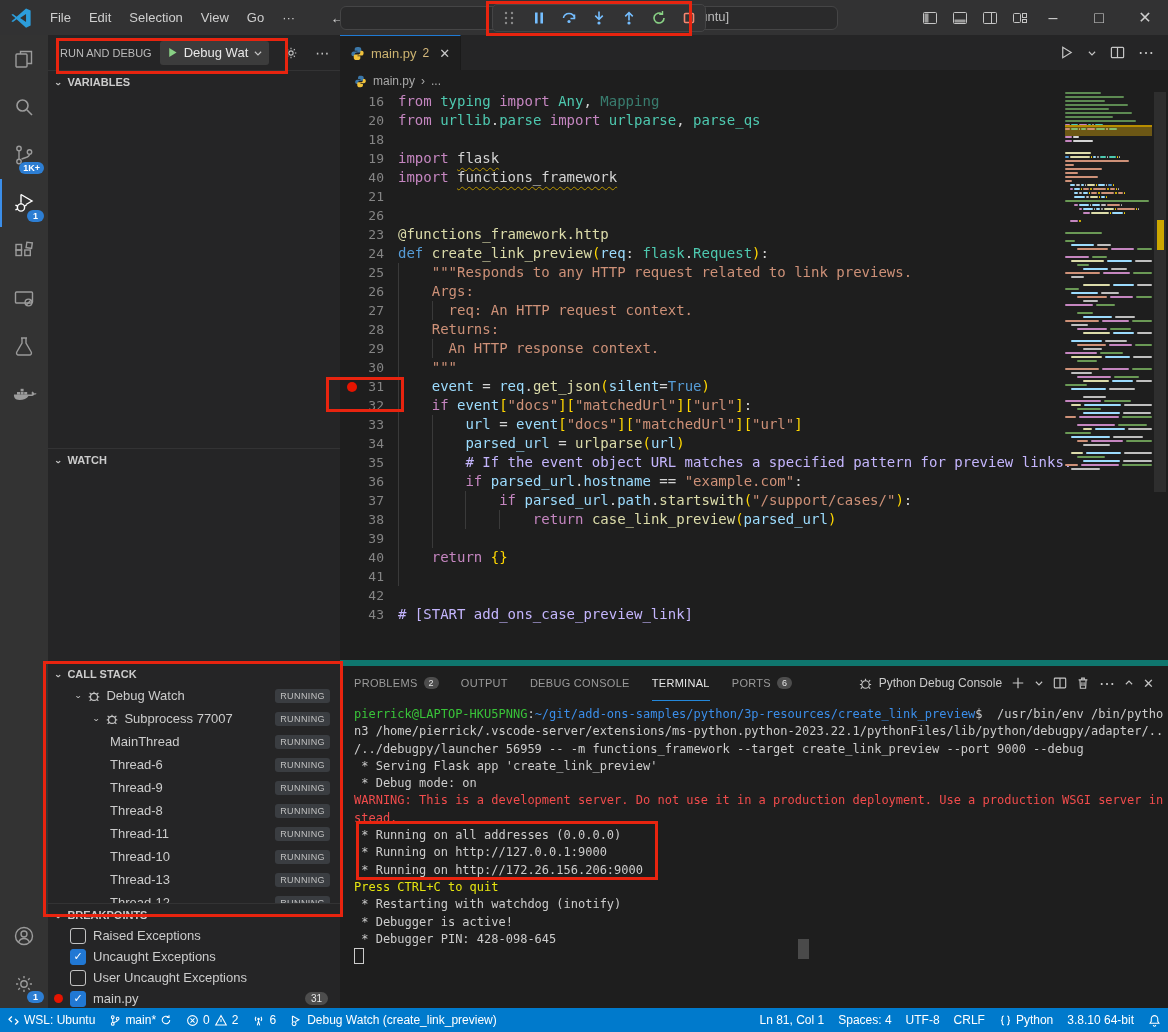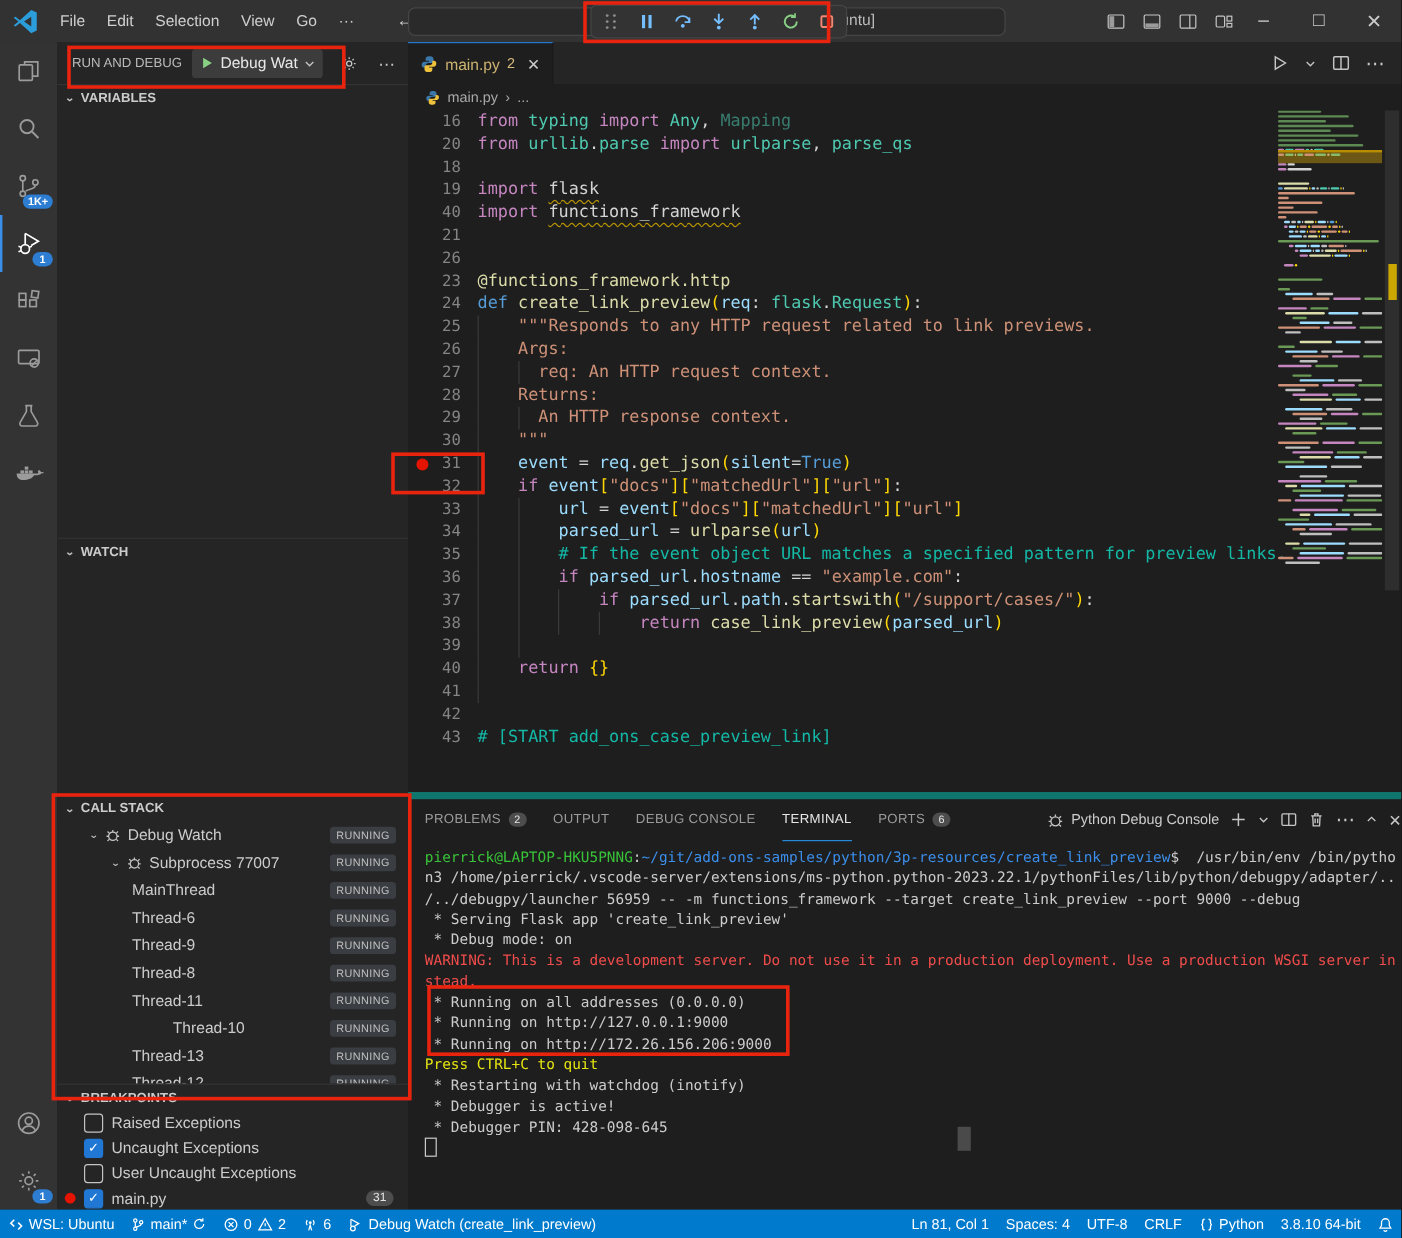--- a/index.html
+++ b/index.html
@@ -63,37 +63,37 @@
               padding-left:14px;font-size:12px;color:#a9a9a9;background:#1e1e1e}
   .code{position:absolute;left:0;top:57px;width:725px;font-family:"DejaVu Sans Mono","Liberation Mono",monospace;
         font-size:14px;}
   .code-line{height:19px;line-height:19px;display:flex;white-space:pre}
   .gut{width:58px;flex:0 0 auto;position:relative}
   .lnum{position:absolute;right:14px;color:#858585;font-size:13px}
   .bp-dot{position:absolute;left:7px;top:5px;width:10px;height:10px;border-radius:50%;background:#e51400}
   .lbody{position:relative;flex:1}
   .guide{position:absolute;top:0;bottom:0;border-left:1px solid #3a3a3a}
   .tk-kw{color:#C586C0}.tk-kw2{color:#569CD6}.tk-cls{color:#4EC9B0}.tk-fn{color:#DCDCAA}
-  .tk-var{color:#9CDCFE}.tk-str{color:#CE9178}.tk-com{color:#14b8a6}.tk-pun{color:#D4D4D4}
+  .tk-var{color:#9CDCFE}.tk-str{color:#CE9178}.tk-com{color:#c4b5fd}.tk-pun{color:#D4D4D4}
   .tk-b1{color:#FFD700}.tk-dim{color:#4EC9B0;opacity:.55}
   .tk-und{color:#D4D4D4;text-decoration:underline wavy #b89500 1px;text-underline-offset:4px}
   .minimap{position:absolute;right:16px;top:57px;width:87px;height:566px;overflow:hidden}
   .mm-row{height:3px;margin-bottom:1px;display:flex;gap:1px}
   .mm-row i{display:block;height:2px;border-radius:1px}
   .mm-band{position:absolute;left:0;right:0;height:9px;background:rgba(216,166,10,.42);border-top:2px solid #b88d00}
   .ovr{position:absolute;right:0;top:57px;width:16px;height:566px;background:#1e1e1e}
   .ovr .thumb{position:absolute;left:2px;top:0;width:12px;height:400px;background:rgba(121,121,121,.18)}
   .ovr .mark{position:absolute;left:5px;top:128px;width:7px;height:30px;background:#cca700}
   
   .panel{position:absolute;left:340px;top:660px;right:0;bottom:24px;background:#1e1e1e;border-top:6px solid #0f766e}
   .panel-tabs{display:flex;align-items:center;height:34px;padding-left:14px;gap:22px}
   .ptab{display:flex;align-items:center;gap:6px;font-size:11px;letter-spacing:.3px;color:#9b9b9b;height:34px}
   .ptab.active{color:#e7e7e7;border-bottom:1px solid #2488db}
   .ptab .pbadge{background:#4d4d4d;color:#e6e6e6;font-size:9px;border-radius:9px;padding:1px 5px}
-  .panel-right{margin-left:auto;display:flex;align-items:center;gap:9px;color:#c5c5c5}
+  .panel-right{margin-left:auto;display:flex;align-items:center;gap:9px;padding-right:14px;color:#c5c5c5}
   .panel-right .shell{display:flex;align-items:center;gap:6px;font-size:12px;color:#cccccc}
   .term{position:absolute;left:14px;top:40px;right:8px;font-family:"DejaVu Sans Mono","Liberation Mono",monospace;
         font-size:12px;line-height:17.3px;white-space:pre}
   .ts-g{color:#39c339}.ts-b{color:#3b8eea}.ts-w{color:#cccccc}.ts-r{color:#f14c4c}.ts-y{color:#e5e510}
   .cursor{display:inline-block;width:8px;height:14px;border:1px solid #cccccc;vertical-align:-2px}
   .term-thumb{position:absolute;left:458px;top:273px;width:11px;height:20px;background:#4a4a4a}
   
   .statusbar{position:absolute;left:0;right:0;bottom:0;height:24px;background:#007acc;display:flex;
              align-items:center;font-size:12px;color:#ffffff}
   .st{display:flex;align-items:center;gap:4px;padding:0 7px;height:24px}
@@ -332,21 +332,21 @@
           <span class="run-badge">RUNNING</span>
         </div>
         <div class="cs-row" style="padding-left: 62px;">
           <span>Thread-8</span>
           <span class="run-badge">RUNNING</span>
         </div>
         <div class="cs-row" style="padding-left: 62px;">
           <span>Thread-11</span>
           <span class="run-badge">RUNNING</span>
         </div>
-        <div class="cs-row" style="padding-left: 96px;">
+        <div class="cs-row" style="padding-left: 62px;">
           <span>Thread-10</span>
           <span class="run-badge">RUNNING</span>
         </div>
         <div class="cs-row" style="padding-left: 62px;">
           <span>Thread-13</span>
           <span class="run-badge">RUNNING</span>
         </div>
         <div class="cs-row" style="padding-left: 62px;">
           <span>Thread-12</span>
           <span class="run-badge">RUNNING</span>

